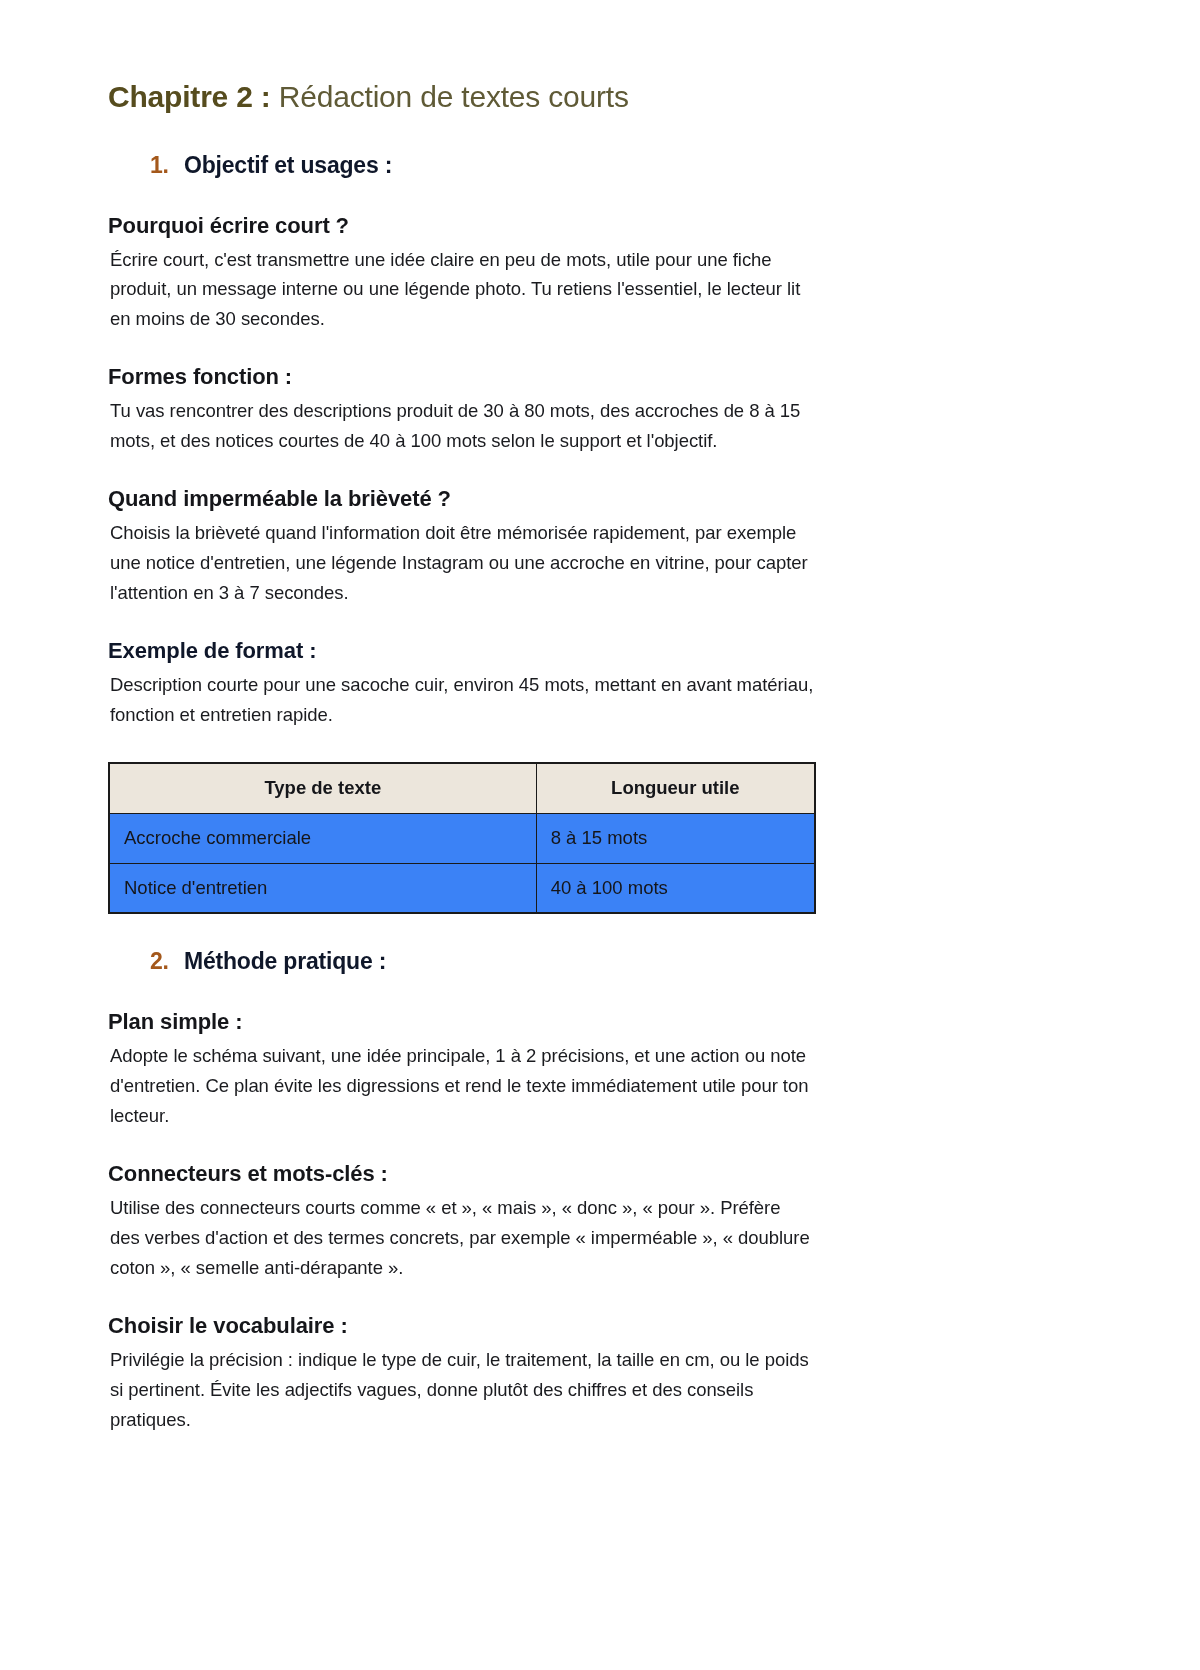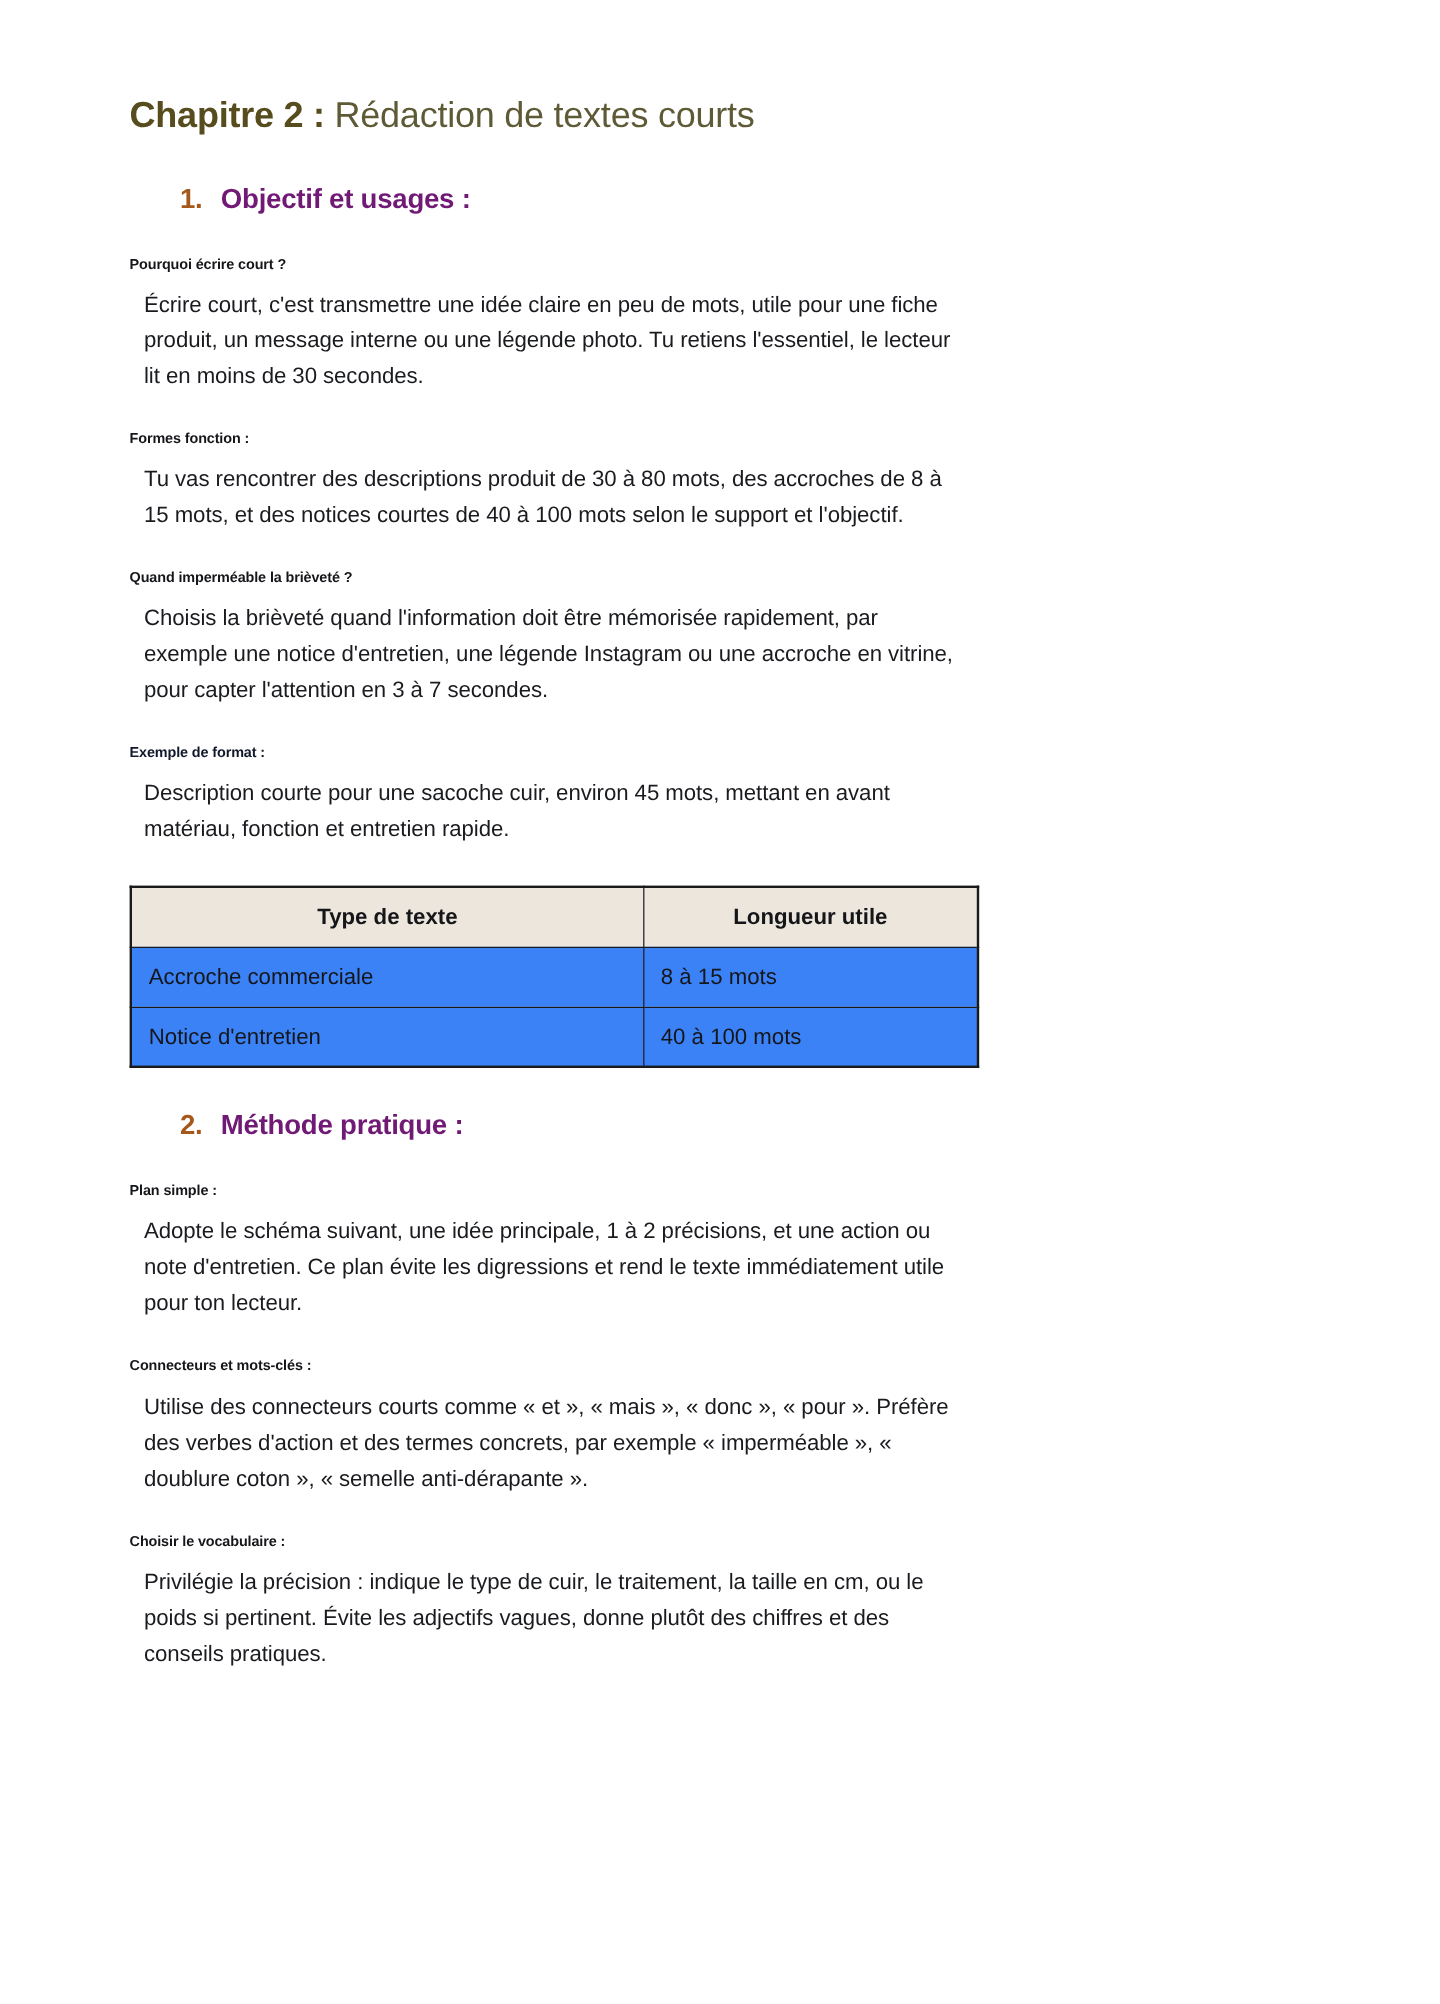--- a/index.html
+++ b/index.html
@@ -53,48 +53,48 @@
     letter-spacing: -0.2px;
   }
   .section-heading .sec-num {
     width: 34px;
     flex: 0 0 34px;
     font-weight: 700;
     color: #a4581b;
   }
   .section-heading .sec-text {
     font-weight: 700;
-    color: #701a75;
+    color: #0f172a;
   }
   .section-heading.second {
     margin-top: 8px;
   }
 
   
   .block {
     margin: 0 0 30px 0;
   }
   .block:last-child {
     margin-bottom: 0;
   }
   .block-title {
-    font-size: 12px;
+    font-size: 22px;
     font-weight: 700;
     color: #15161a;
     margin: 0 0 6px 0;
     letter-spacing: -0.1px;
   }
   .block-title.accent-green {
     color: #0f172a;
   }
   .block-body {
     font-size: 18.5px;
     line-height: 1.62;
     color: #1a1b1f;
-    margin: 12px;
+    margin: 2px;
     letter-spacing: -0.05px;
   }
 
   
   .data-table {
     width: 100%;
     border-collapse: collapse;
     margin: 32px 0 34px 0;
     border: 2px solid #1a1a1a;
     table-layout: fixed;

